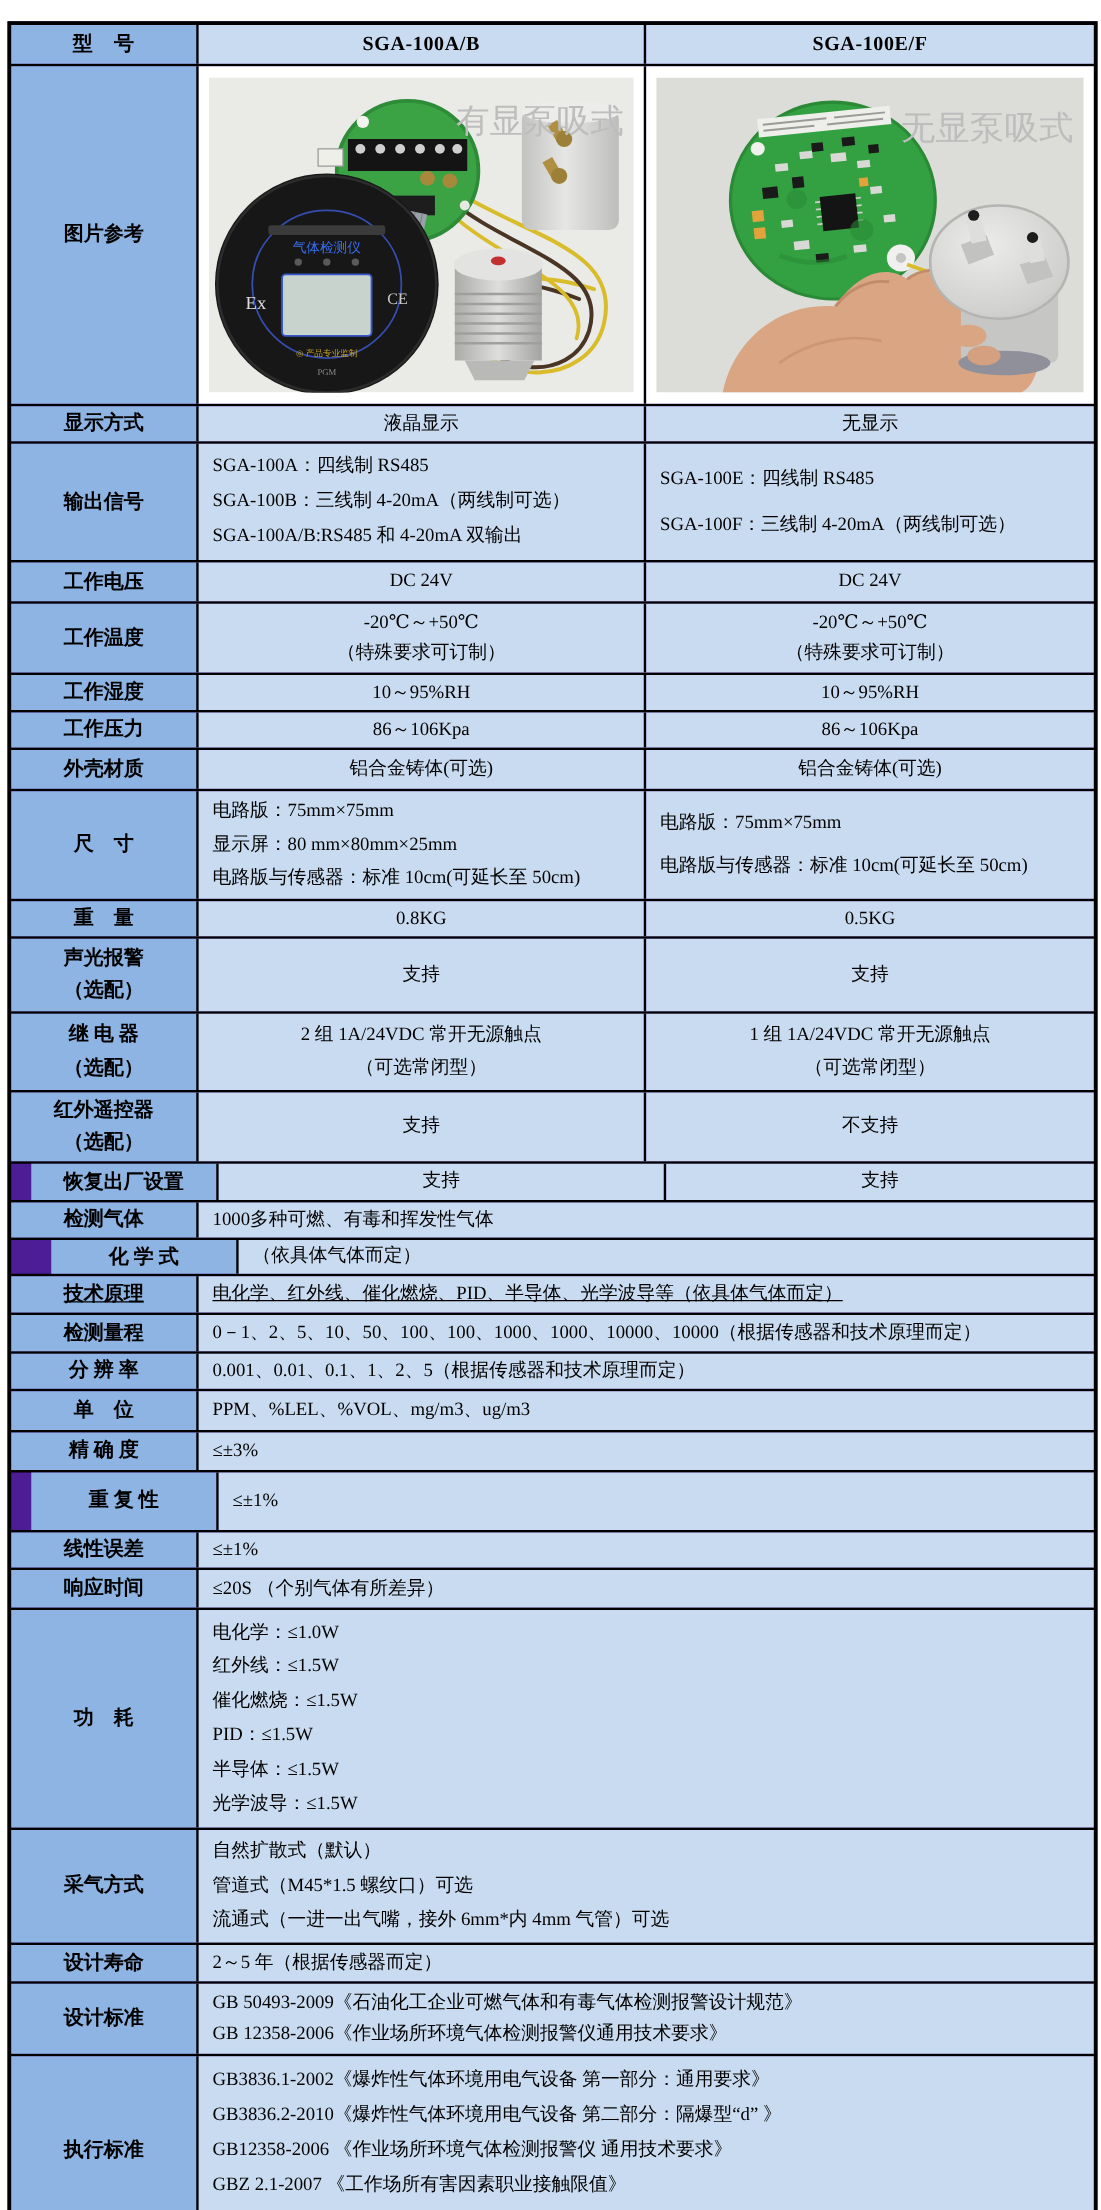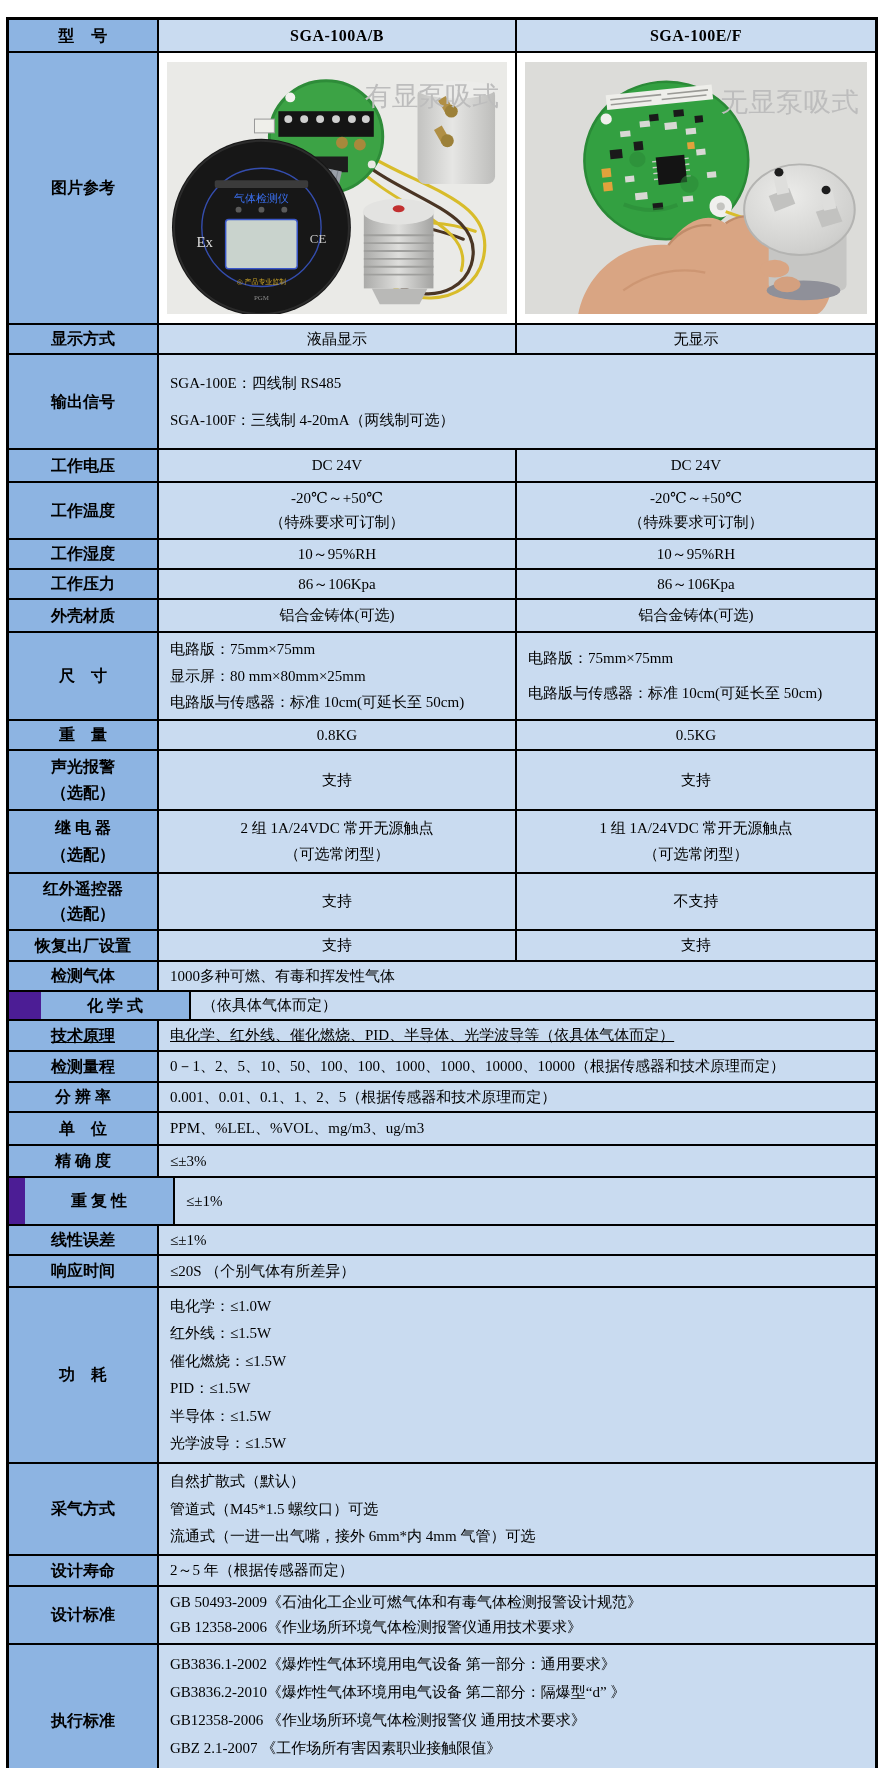--- a/index.html
+++ b/index.html
@@ -260,20 +260,25 @@
         <div class="line">液晶显示</div>
       </div>
       <div class="cell value colB center">
         <div class="line">无显示</div>
       </div>
     </div>
     <div class="row" style="height: 95px;">
       <div class="cell label">
         <div class="line">输出信号</div>
       </div>
+      <div class="cell value colA left">
+        <div class="line">SGA-100A：四线制 RS485</div>
+        <div class="line">SGA-100B：三线制 4-20mA（两线制可选）</div>
+        <div class="line">SGA-100A/B:RS485 和 4-20mA 双输出</div>
+      </div>
       <div class="cell value colB left">
         <div class="line">SGA-100E：四线制 RS485</div>
         <div class="line">SGA-100F：三线制 4-20mA（两线制可选）</div>
       </div>
     </div>
     <div class="row" style="height: 33px;">
       <div class="cell label">
         <div class="line">工作电压</div>
       </div>
       <div class="cell value colA center">
@@ -385,21 +390,21 @@
         <div class="line">红外遥控器</div>
         <div class="line">（选配）</div>
       </div>
       <div class="cell value colA center">
         <div class="line">支持</div>
       </div>
       <div class="cell value colB center">
         <div class="line">不支持</div>
       </div>
     </div>
-    <div class="row" style="height: 31px;">
+    <div class="row" style="height: 31px; padding-left: 16px;">
       <div class="cell label">
         <div class="line">恢复出厂设置</div>
       </div>
       <div class="cell value colA center">
         <div class="line">支持</div>
       </div>
       <div class="cell value colB center">
         <div class="line">支持</div>
       </div>
     </div>

